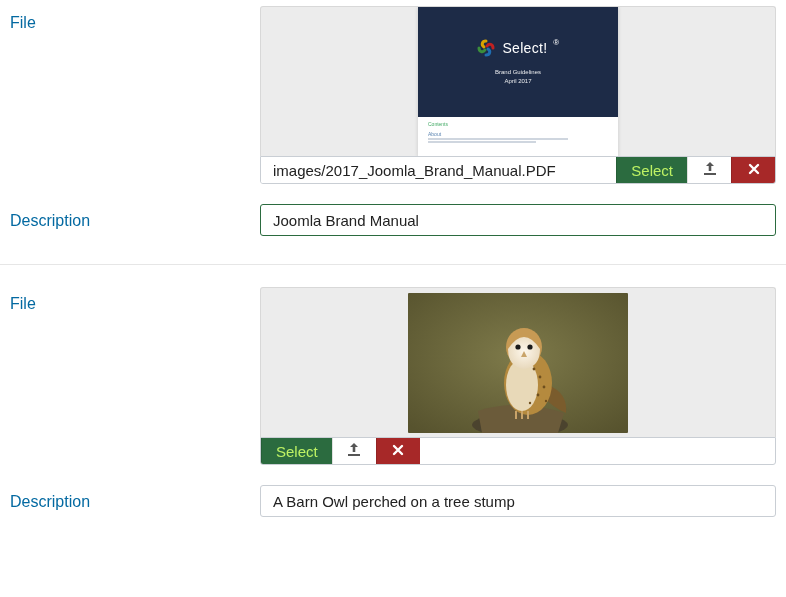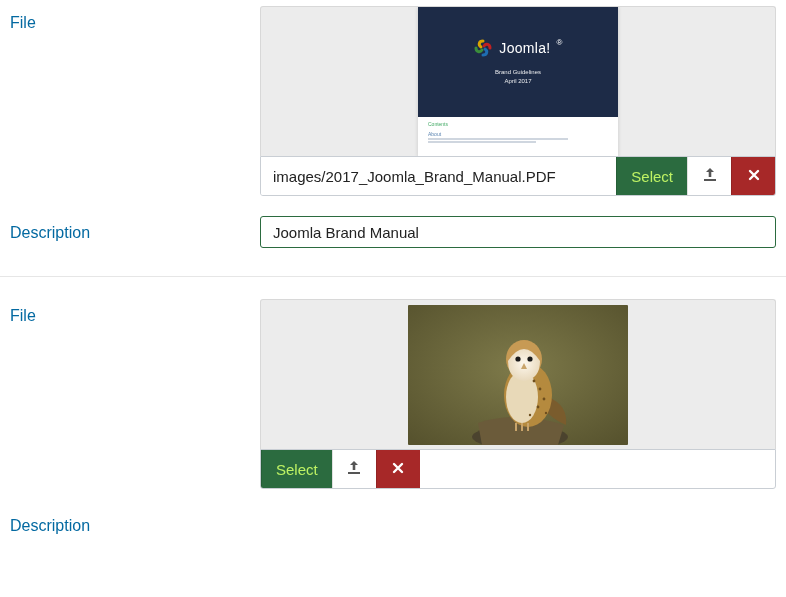--- a/index.html
+++ b/index.html
@@ -84,21 +84,21 @@
     position: relative;
     overflow:hidden;
     border-radius:1px;
   }
   .owl-preview svg { width:100%; height:100%; display:block; }
   .file-input-row {
     display: flex;
     border: 1px solid #c9ced4;
     border-radius: 0 0 3px 3px;
     overflow: hidden;
-    height: 40px;
+    height: 28px;
   }
   .file-path {
     flex: 1;
     border: none;
     padding: 0 12px;
     font-size: 15px;
     color: #222;
     background: #fff;
   }
   .btn {
@@ -156,21 +156,21 @@
             <span class="joomla-mark">
               <svg width="20" height="20" viewBox="0 0 20 20">
                 <g stroke-width="3" fill="none" stroke-linecap="round">
                   <path d="M10 3 C 6 3 5 7 8 9" stroke="#d9a400"></path>
                   <path d="M17 10 C 17 6 13 5 11 8" stroke="#c02121"></path>
                   <path d="M10 17 C 14 17 15 13 12 11" stroke="#1e6db1"></path>
                   <path d="M3 10 C 3 14 7 15 9 12" stroke="#3b8e3b"></path>
                 </g>
               </svg>
             </span>
-            <span>Joomla!</span>
+            <span>Select!</span>
             <span style="font-size:8px;align-self:flex-start;">®</span>
           </div>
           <div class="joomla-sub">
             <div>Brand Guidelines</div>
             <div>April 2017</div>
           </div>
         </div>
         <div class="pdf-body">
           <div class="toc">Contents</div>
           <div class="th">About</div>
@@ -275,13 +275,16 @@
         </span>
       </div>
     </div>
   </div>
 </div>
 
 <div class="spacer"></div>
 
 <div class="row">
   <div class="label-col">Description</div>
+  <div class="control-col">
+    <input class="desc-input gray-border" value="A Barn Owl perched on a tree stump" style="">
+  </div>
 </div>
 
 </body></html>

